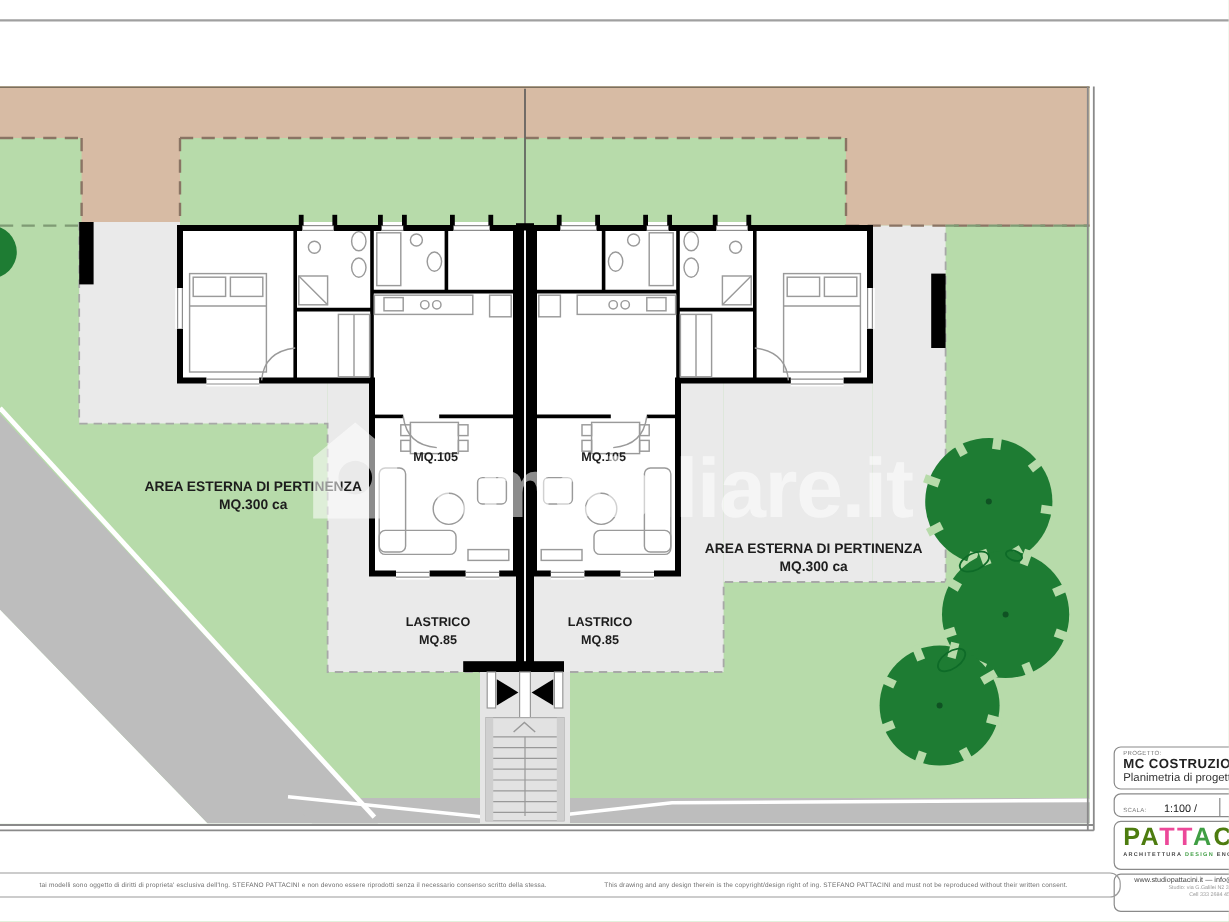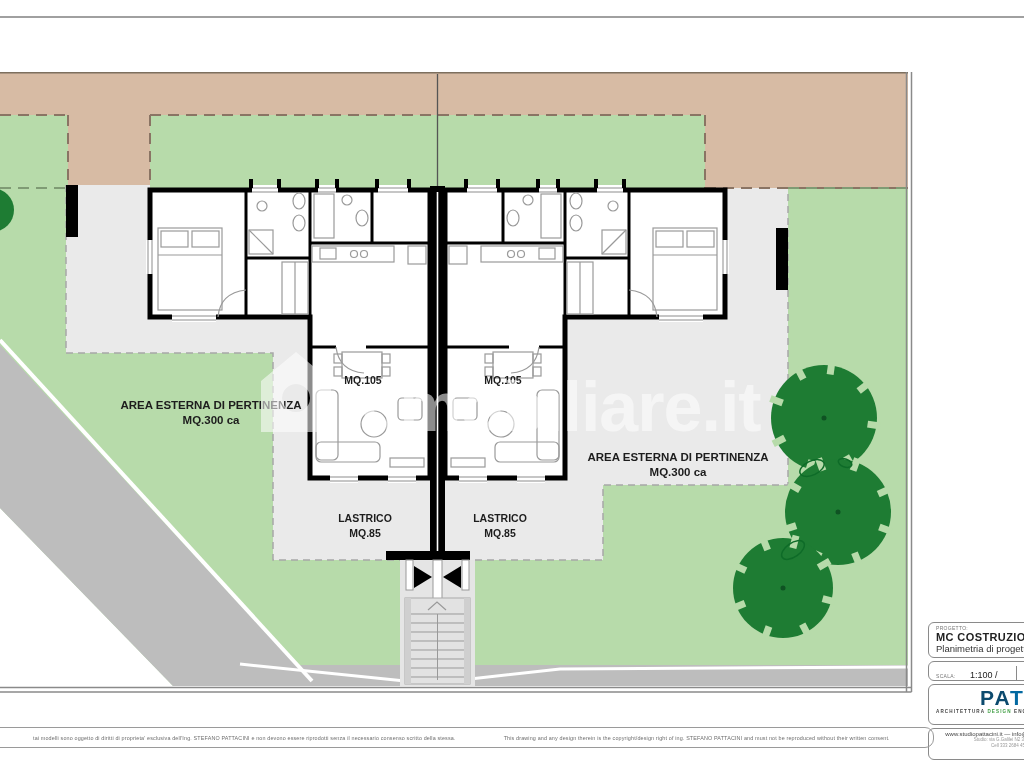--- a/index.html
+++ b/index.html
@@ -14,21 +14,21 @@
   .tb-box{
     position:absolute;left:928px;width:160px;background:#fff;
     border:1.2px solid #8a8a8a;border-radius:6px;box-sizing:border-box;
     padding:2px 7px;overflow:hidden;white-space:nowrap;
   }
   .tb-tiny{font-size:5px;color:#777;letter-spacing:.3px;}
   .tb-title{font-size:11px;font-weight:bold;color:#222;letter-spacing:.4px;line-height:12px;}
   .tb-sub{font-size:9.5px;color:#333;line-height:11px;}
   .tb-scale{font-size:9px;color:#222;margin-left:10px;}
   .logo-line{font-size:21px;font-weight:bold;letter-spacing:2px;line-height:22px;}
-  .logo-dark{color:#0c4a6e;margin-left:44px;} .logo-gray{color:#0369a1;} .logo-green{color:#3f9e43;}
+  .logo-dark{color:#4d7c0f;} .logo-gray{color:#ec4899;} .logo-green{color:#3f9e43;}
   .tagline{font-size:4.6px;letter-spacing:1.1px;font-weight:bold;color:#444;}
   .tag-green{color:#3f9e43;}
   .contact-web{font-size:6px;color:#444;}
   .contact-tiny{font-size:4.5px;color:#999;line-height:5.5px;}
   .disclaimer{
     position:absolute;left:-14px;top:727px;width:948px;height:21px;
     border:1px solid #9a9a9a;border-radius:9px;box-sizing:border-box;
     display:flex;align-items:center;overflow:hidden;white-space:nowrap;
   }
   .disc-text{font-size:5.4px;color:#6e6e6e;letter-spacing:.15px;}

